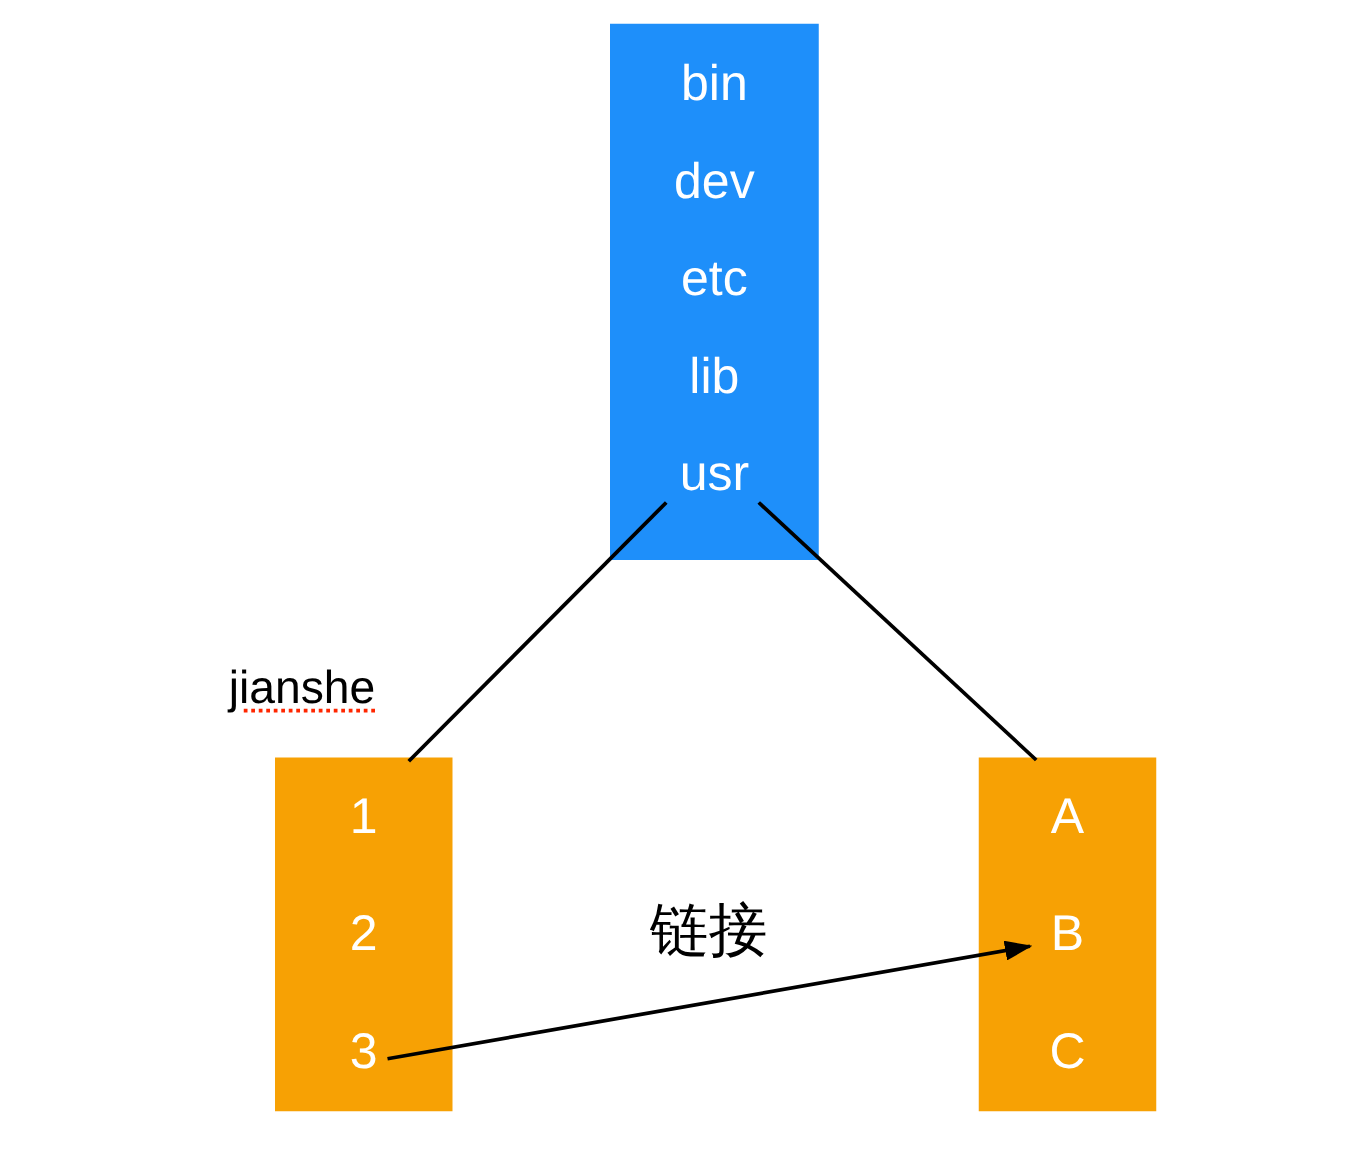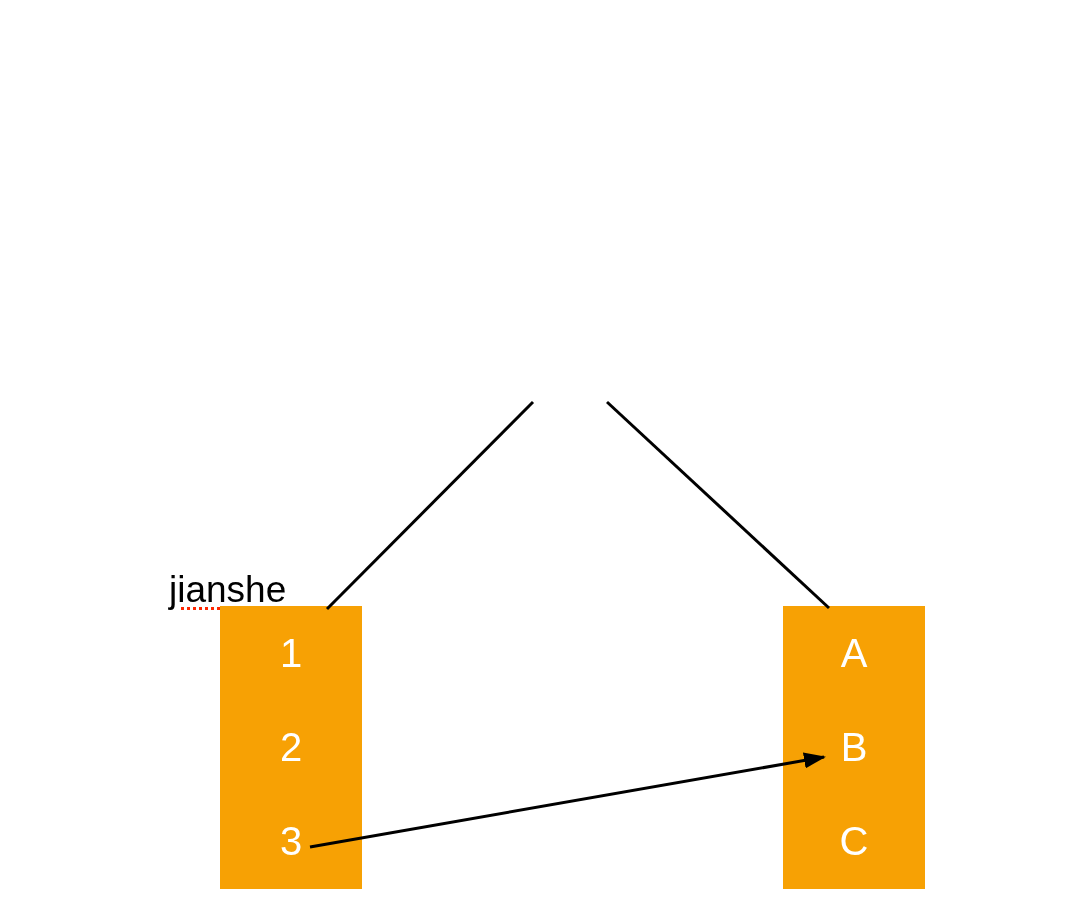--- a/index.html
+++ b/index.html
@@ -57,21 +57,21 @@
     color: #000000;
     font-size: 37px;
     line-height: 1.1;
     text-decoration-line: underline;
     text-decoration-style: dotted;
     text-decoration-color: #FF2600;
     text-decoration-thickness: 3px;
     text-underline-offset: 5px;
     white-space: nowrap;
   }
-  .label-left  { left: 169px; top: 530px; margin-top: 40px; }
+  .label-left  { left: 183px; top: 530px; }
   .label-right { left: 882px; top: 530px; }
 
   .link-label {
     position: absolute;
     left: 520px;
     top: 719px;
     color: #000000;
     font-size: 47px;
     line-height: 1.05;
     font-weight: 500;
@@ -85,34 +85,42 @@
     width: 1080px;
     height: 922px;
     pointer-events: none;
   }
 </style>
 </head>
 <body>
 
 <div class="canvas">
 
+  <div class="dir-box root-box">
+    <div class="entry">bin</div>
+    <div class="entry">dev</div>
+    <div class="entry">etc</div>
+    <div class="entry">lib</div>
+    <div class="entry">usr</div>
+  </div>
 
   <div class="dir-label label-left">jianshe</div>
   <div class="dir-box user-box left-box">
     <div class="entry">1</div>
     <div class="entry">2</div>
     <div class="entry">3</div>
   </div>
 
   <div class="dir-box user-box right-box">
     <div class="entry">A</div>
     <div class="entry">B</div>
     <div class="entry">C</div>
   </div>
 
+  <div class="link-label">链接</div>
 
   <svg class="edges-overlay" width="1080" height="922" viewBox="0 0 1080 922" xmlns="http://www.w3.org/2000/svg">
     <defs>
       <marker id="arrowhead" markerUnits="userSpaceOnUse" markerWidth="22" markerHeight="16" refX="20" refY="8" orient="auto">
         <path d="M0,0 L22,8 L0,16 Z" fill="#000000"></path>
       </marker>
     </defs>
     <line x1="533" y1="402" x2="327" y2="609" stroke="#000000" stroke-width="3"></line>
     <line x1="607" y1="402" x2="829" y2="608" stroke="#000000" stroke-width="3"></line>
     <line x1="310" y1="847" x2="824" y2="757" stroke="#000000" stroke-width="3" marker-end="url(#arrowhead)"></line>

